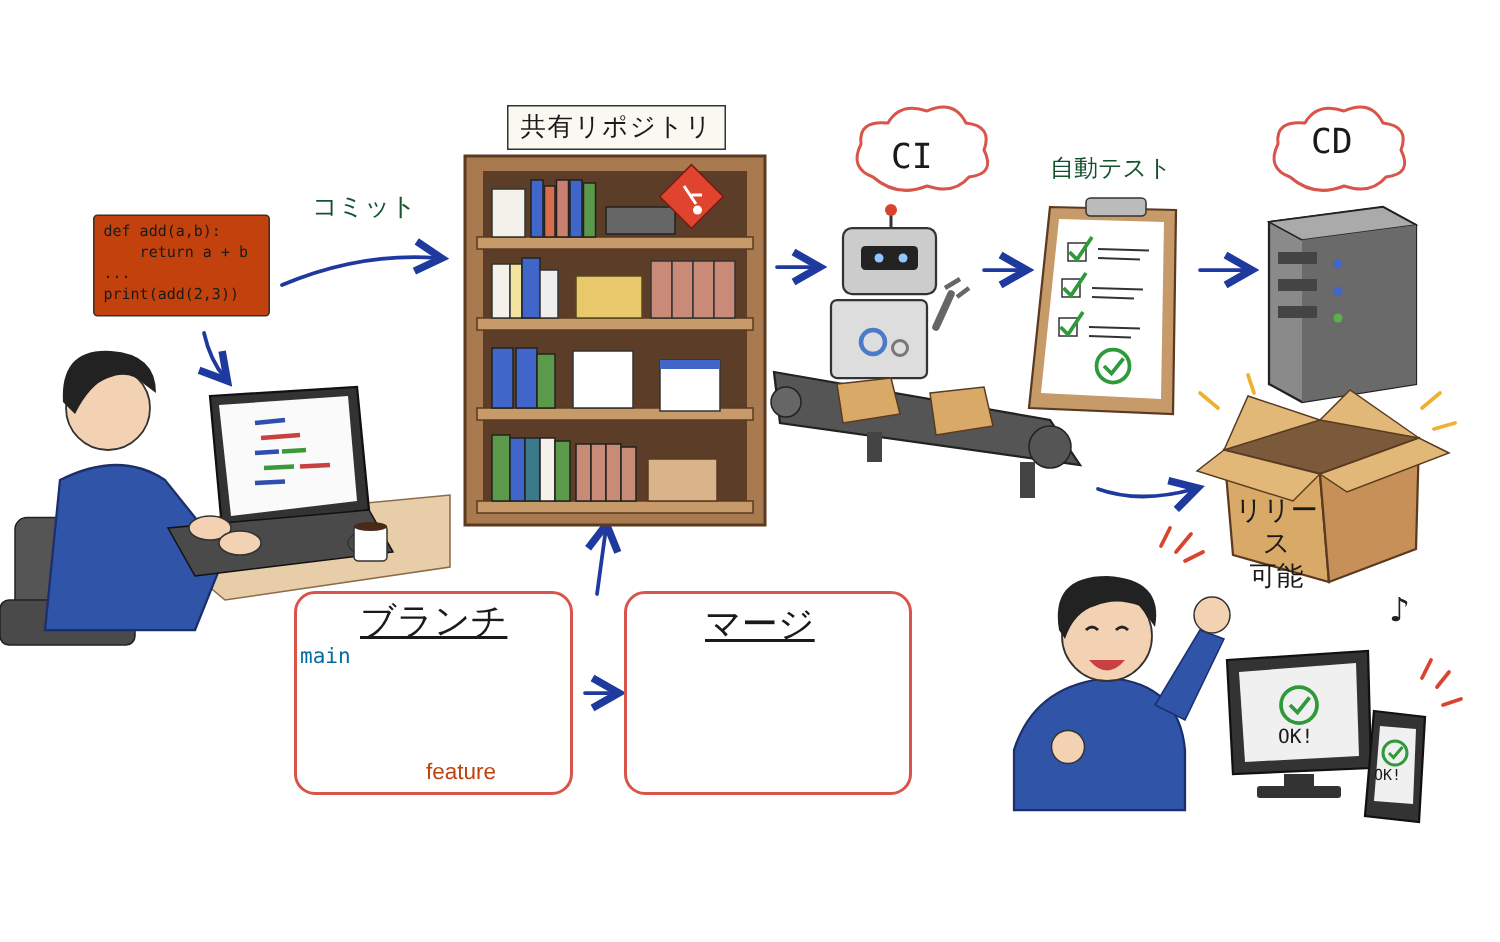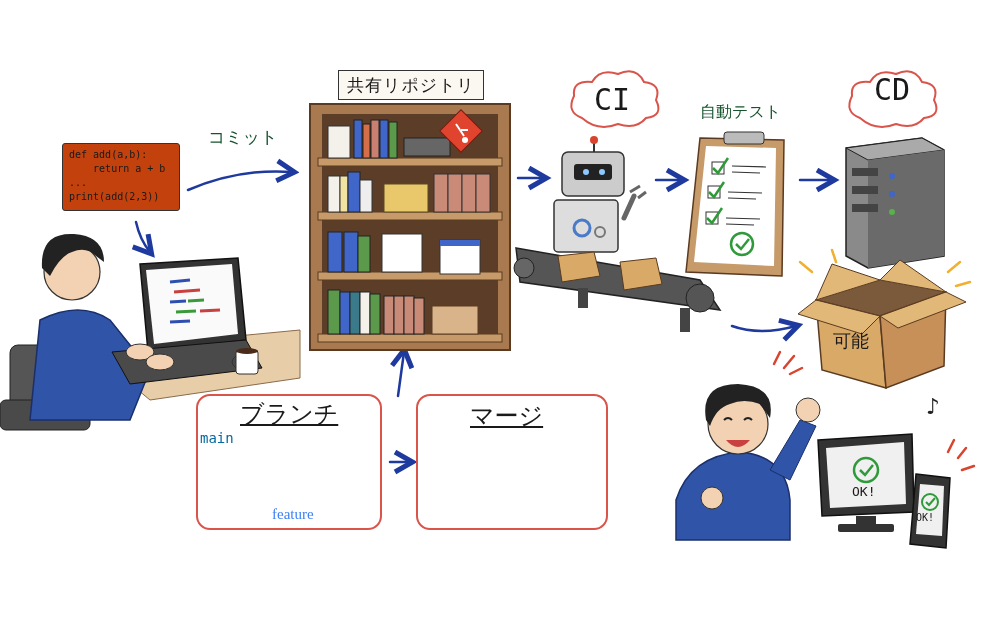--- a/index.html
+++ b/index.html
@@ -4,21 +4,21 @@
 <style>
   html,body{margin:0;padding:0;background:#ffffff;}
   body{width:1000px;height:628px;position:relative;overflow:hidden;font-family:"DejaVu Sans",sans-serif;color:#1a1a1a;}
   svg{position:absolute;left:0;top:0;}
   .label{position:absolute;font-family:"DejaVu Sans",sans-serif;color:#14532d;white-space:nowrap;}
   .code-box{position:absolute;left:62px;top:143px;width:118px;height:68px;border:1.5px solid #333;border-radius:3px;background:#c2410c;padding:4px 6px;box-sizing:border-box;font-family:"DejaVu Sans Mono",monospace;font-size:10px;line-height:14px;}
   .code-line{display:block;white-space:pre;}
   .sign{position:absolute;left:338px;top:70px;width:146px;height:30px;border:1.5px solid #333;background:#fbf8f2;box-sizing:border-box;text-align:center;font-size:17px;line-height:28px;letter-spacing:1px;}
   .panel{position:absolute;border:2px solid #d9544a;border-radius:14px;background:#fff;box-sizing:border-box;}
   .panel-title{position:absolute;font-size:24px;text-decoration:underline;}
-  .cloud-text{position:absolute;font-size:30px;font-family:"DejaVu Sans Mono",monospace;}
+  .cloud-text{position:absolute;font-size:23px;font-family:"DejaVu Sans Mono",monospace;margin-top:10px;}
   .box-text{position:absolute;font-size:18px;line-height:22px;text-align:center;}
   .ok{position:absolute;font-family:"DejaVu Sans Mono",monospace;font-weight:normal;}
 </style>
 </head>
 <body>
 
 <svg width="1000" height="628" viewBox="0 0 1000 628">
   <defs>
     <marker id="ah" markerWidth="10" markerHeight="10" refX="7" refY="5" orient="auto">
       <path d="M1,1 L8,5 L1,9" fill="none" stroke="#1f3a9e" stroke-width="2"></path>
@@ -273,25 +273,26 @@
 
 <div class="label" style="left:208px;top:126px;font-size:17px;">コミット</div>
 
 <div class="sign">共有リポジトリ</div>
 
 <div class="cloud-text" style="left:594px;top:82px;">CI</div>
 <div class="label" style="left:700px;top:102px;font-size:16px;">自動テスト</div>
 <div class="cloud-text" style="left:874px;top:72px;">CD</div>
 
 <div class="box-text" style="left:820px;top:330px;width:62px;">
+  <div>リリース</div>
   <div>可能</div>
 </div>
 
 <div class="panel" style="left:196px;top:394px;width:186px;height:136px;"></div>
 <div class="panel-title" style="left:240px;top:398px;">ブランチ</div>
 <div class="label" style="left:200px;top:430px;font-size:14px;color:#0369a1;font-family:'DejaVu Sans Mono',monospace;">main</div>
-<div class="label" style="left:272px;top:506px;font-size:15px;color:#3b82f6;font-family:Liberation Serif, serif;">feature</div>
+<div class="label" style="left:284px;top:506px;font-size:15px;color:#c2410c;font-family:Liberation Sans, sans-serif;">feature</div>
 
 <div class="panel" style="left:416px;top:394px;width:192px;height:136px;"></div>
 <div class="panel-title" style="left:470px;top:400px;">マージ</div>
 
 <div class="ok" style="left:852px;top:484px;font-size:13px;">OK!</div>
 <div class="ok" style="left:916px;top:512px;font-size:10px;">OK!</div>
 
 </body></html>

